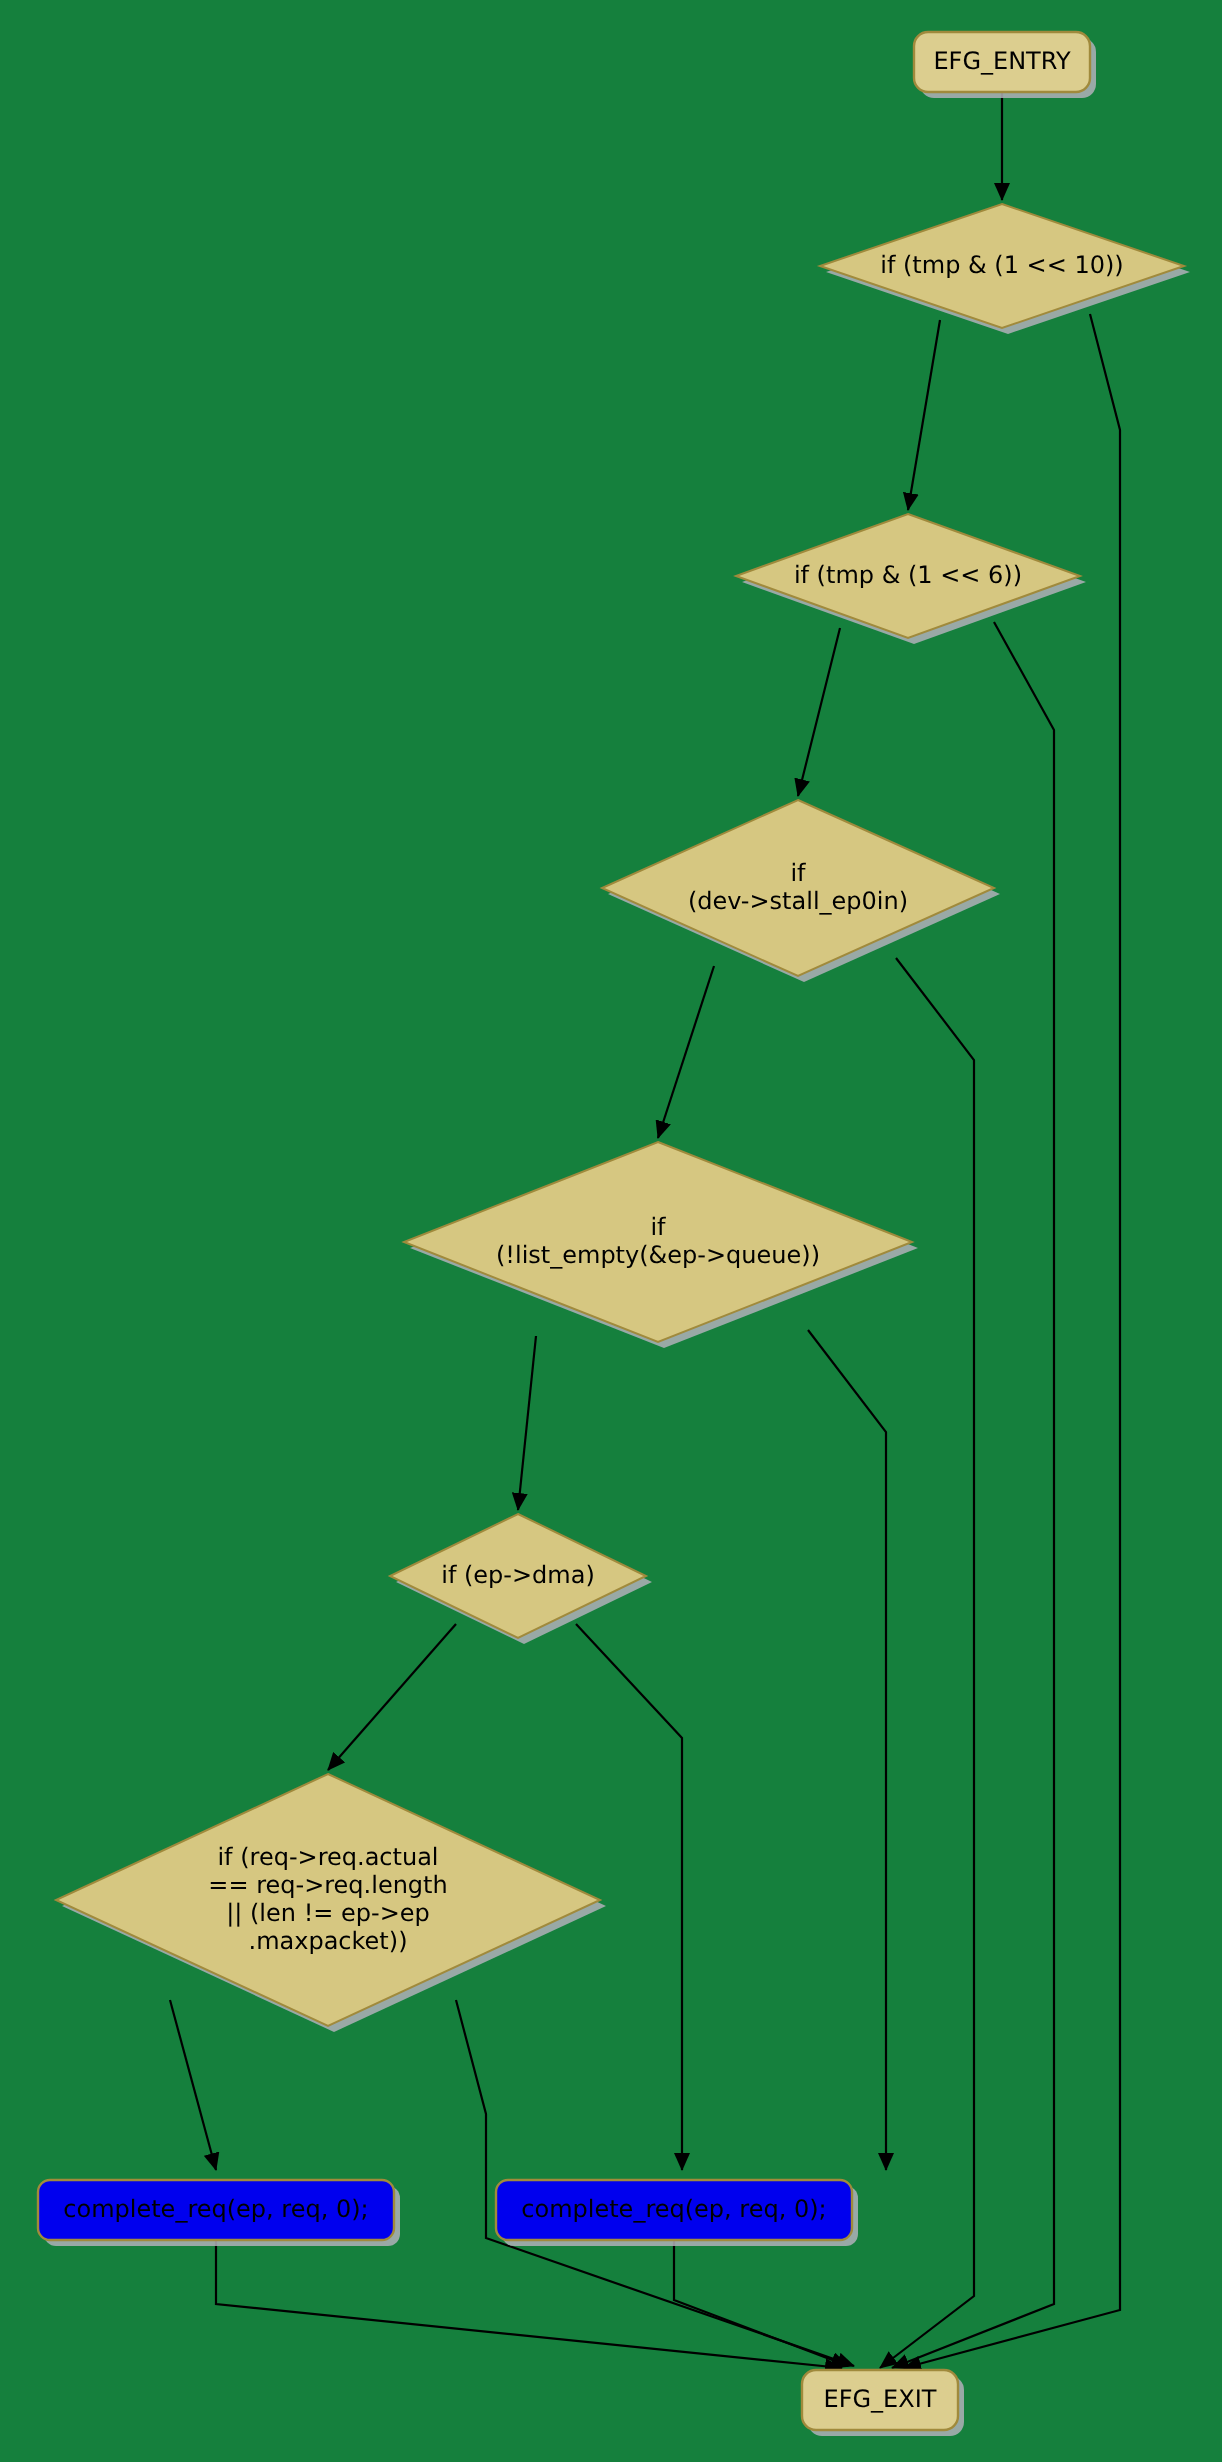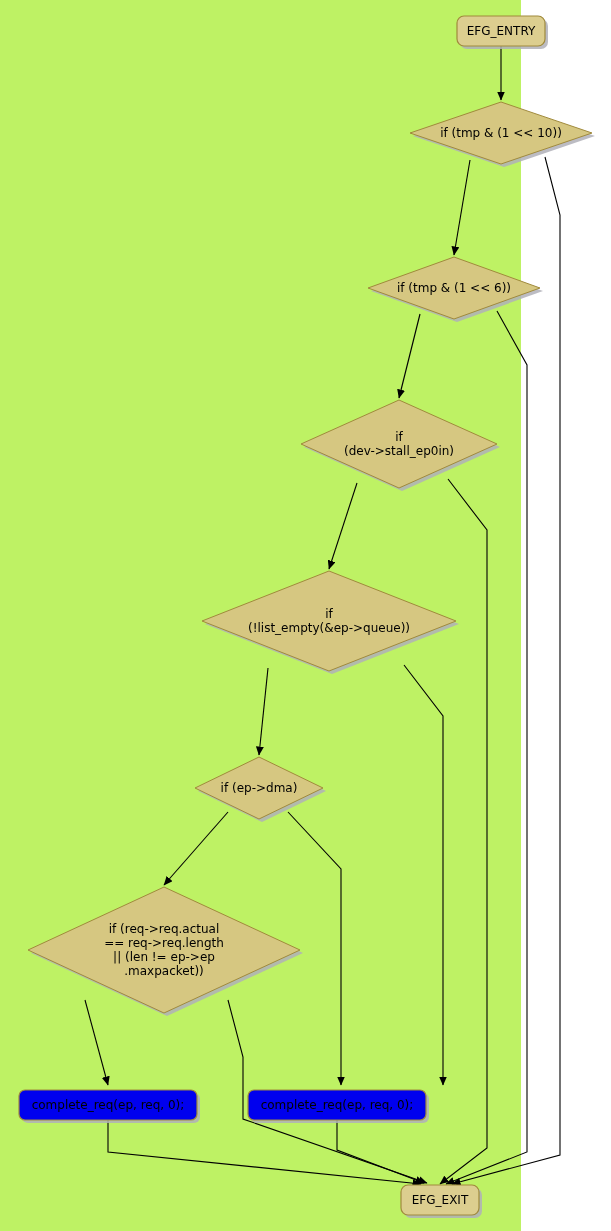--- a/index.html
+++ b/index.html
@@ -8,23 +8,23 @@
     background: #ffffff;
   }
   body {
     width: 611px;
     height: 1231px;
     font-family: "DejaVu Sans", sans-serif;
     overflow: hidden;
   }
   #diagram-root {
     position: relative;
-    width: 521px;
+    width: 611px;
     height: 1231px;
-    background: #bef264;
+    background: #15803d;
   }
   svg#flow {
     display: block;
     width: 611px;
     height: 1231px;
   }
   .node-text {
     font-family: "DejaVu Sans", sans-serif;
     font-size: 12px;
     fill: #000000;

